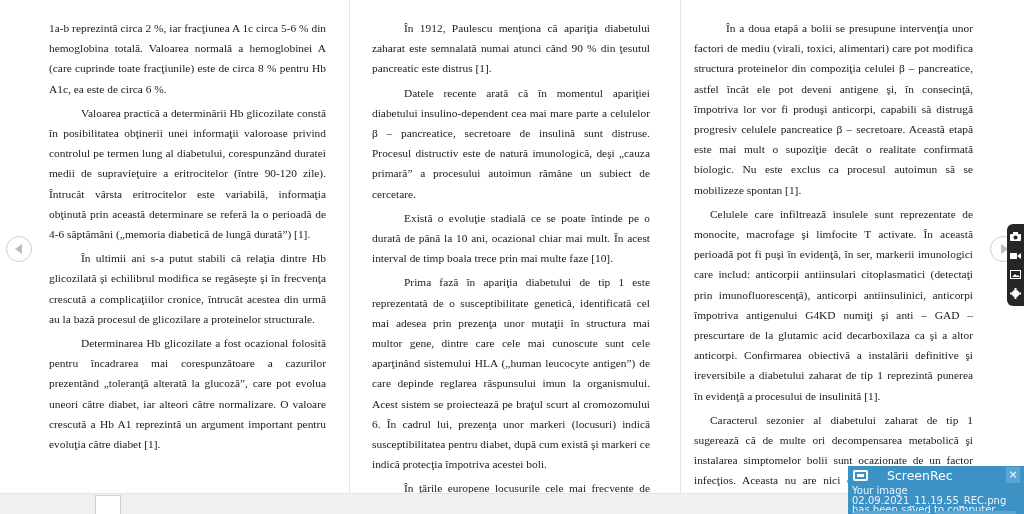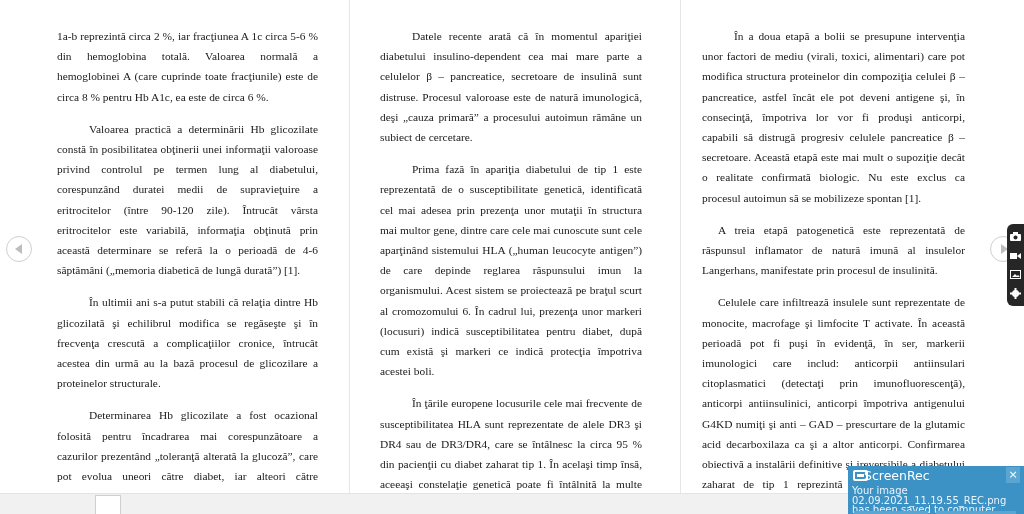--- a/index.html
+++ b/index.html
@@ -11,21 +11,21 @@
   }
   .viewer { position:absolute; left:0; top:0; width:1024px; height:493px; background:#fff; }
   .page-col {
     position:absolute; top:0; height:493px; overflow:hidden;
     font-size:11.4px; line-height:20.2px; text-align:justify;
   }
   .col1 { left:45px; width:285px; top:14px; }
   .col2 { left:368px; width:286px; top:14px; }
   .col3 { left:690px; width:287px; top:14px;font-family:Liberation Serif, serif; }
   .divider { position:absolute; top:0; height:493px; width:1px; background:#e6e6e6; }
-  .p { margin:12px; }
+  .p { margin:4px; }
   .indent { text-indent:32px; }
   .indent-s { text-indent:16px; }
   .nav-btn {
     position:absolute; width:26px; height:26px; border-radius:50%;
     border:1.5px solid #cfcfcf; background:rgba(255,255,255,0.9);
     display:flex; align-items:center; justify-content:center; box-sizing:border-box;
   }
   .nav-prev { left:6px; top:236px; }
   .nav-next { left:990px; top:236px; }
   .tri-left { width:0; height:0; border-top:5px solid transparent; border-bottom:5px solid transparent; border-right:7px solid #bdbdbd; margin-right:2px; }
@@ -36,21 +36,21 @@
     position:absolute; left:1007px; top:224px; width:17px; height:82px;
     background:#262626; border-radius:6px 0 0 6px;
     display:flex; flex-direction:column; align-items:center; justify-content:space-around; padding:3px 0; box-sizing:border-box;
   }
   .sr-toolbar .ic { width:12px; height:11px; display:flex; align-items:center; justify-content:center; }
   .popup {
     position:absolute; left:848px; top:466px; width:176px; height:48px;
     background:#3d92c5; color:#fff;
     font-family:"DejaVu Sans", sans-serif;
   }
-  .popup-title { position:absolute; left:16px; top:2px; font-size:12.5px; color:#fff; }
+  .popup-title { position:absolute; left:39px; top:2px; font-size:12.5px; color:#fff; }
   .popup-logo { position:absolute; left:5px; top:4px; width:15px; height:11px; border:2px solid #fff; border-radius:2px; box-sizing:border-box; }
   .popup-logo:after { content:""; position:absolute; left:2px; top:2px; width:7px; height:3px; background:#fff; }
   .popup-close { position:absolute; right:4px; top:1px; width:14px; height:16px; background:#5aa6d3; color:#fff; font-size:11px; text-align:center; line-height:16px; }
   .popup-msg { position:absolute; left:4px; top:20px; width:170px; font-size:10px; line-height:9.5px; color:#e9f4fb; }
   .popup-btn { position:absolute; top:45px; height:3px; background:#5aa6d3; }
   .pb1 { left:6px; width:74px; }
   .pb2 { left:88px; width:80px; }
 </style>
 </head>
 <body>
@@ -59,29 +59,30 @@
   <div class="page-col col1">
     <p class="p">1a-b reprezintă circa 2 %, iar fracţiunea A 1c circa 5-6 % din hemoglobina totală. Valoarea normală a hemoglobinei A (care cuprinde toate fracţiunile) este de circa 8 % pentru Hb A1c, ea este de circa 6 %.</p>
     <p class="p indent">Valoarea practică a determinării Hb glicozilate constă în posibilitatea obţinerii unei informaţii valoroase privind controlul pe termen lung al diabetului, corespunzând duratei medii de supravieţuire a eritrocitelor (între 90-120 zile). Întrucât vârsta eritrocitelor este variabilă, informaţia obţinută prin această determinare se referă la o perioadă de 4-6 săptămâni („memoria diabetică de lungă durată”) [1].</p>
     <p class="p indent">În ultimii ani s-a putut stabili că relaţia dintre Hb glicozilată şi echilibrul modifica se regăseşte şi în frecvenţa crescută a complicaţiilor cronice, întrucât acestea din urmă au la bază procesul de glicozilare a proteinelor structurale.</p>
     <p class="p indent">Determinarea Hb glicozilate a fost ocazional folosită pentru încadrarea mai corespunzătoare a cazurilor prezentând „toleranţă alterată la glucoză”, care pot evolua uneori către diabet, iar alteori către normalizare. O valoare crescută a Hb A1 reprezintă un argument important pentru evoluţia către diabet [1].</p>
 
   </div>
   <div class="divider" style="left:349px"></div>
 
   <div class="page-col col2">
-    <p class="p indent">Datele recente arată că în momentul apariţiei diabetului insulino-dependent cea mai mare parte a celulelor β – pancreatice, secretoare de insulină sunt distruse. Procesul valoroase este de natură imunologică, deşi „cauza primară” a procesului autoimun rămâne un subiect de cercetare.</p>
+    <p class="p indent">În 1912, Paulescu menţiona că apariţia diabetului zaharat este semnalată numai atunci când 90 % din ţesutul pancreatic este distrus [1].</p>
+    <p class="p indent">Datele recente arată că în momentul apariţiei diabetului insulino-dependent cea mai mare parte a celulelor β – pancreatice, secretoare de insulină sunt distruse. Procesul distructiv este de natură imunologică, deşi „cauza primară” a procesului autoimun rămâne un subiect de cercetare.</p>
+    <p class="p indent">Există o evoluţie stadială ce se poate întinde pe o durată de până la 10 ani, ocazional chiar mai mult. În acest interval de timp boala trece prin mai multe faze [10].</p>
     <p class="p indent">Prima fază în apariţia diabetului de tip 1 este reprezentată de o susceptibilitate genetică, identificată cel mai adesea prin prezenţa unor mutaţii în structura mai multor gene, dintre care cele mai cunoscute sunt cele aparţinând sistemului HLA („human leucocyte antigen”) de care depinde reglarea răspunsului imun la organismului. Acest sistem se proiectează pe braţul scurt al cromozomului 6. În cadrul lui, prezenţa unor markeri (locusuri) indică susceptibilitatea pentru diabet, după cum există şi markeri ce indică protecţia împotriva acestei boli.</p>
     <p class="p indent">În ţările europene locusurile cele mai frecvente de susceptibilitatea HLA sunt reprezentate de alele DR3 şi DR4 sau de DR3/DR4, care se întâlnesc la circa 95 % din pacienţii cu diabet zaharat tip 1. În acelaşi timp însă, aceeaşi constelaţie genetică poate fi întâlnită la multe persoane care nu vor face niciodată boala [11].</p>
   </div>
   <div class="divider" style="left:680px"></div>
 
   <div class="page-col col3">
     <p class="p indent">În a doua etapă a bolii se presupune intervenţia unor factori de mediu (virali, toxici, alimentari) care pot modifica structura proteinelor din compoziţia celulei β – pancreatice, astfel încât ele pot deveni antigene şi, în consecinţă, împotriva lor vor fi produşi anticorpi, capabili să distrugă progresiv celulele pancreatice β – secretoare. Această etapă este mai mult o supoziţie decât o realitate confirmată biologic. Nu este exclus ca procesul autoimun să se mobilizeze spontan [1].</p>
-    <p class="p indent-s">A treia etapă patogenetică este reprezentată de răspunsul inflamator de natură imună al insulelor Langerhans, manifestate prin procesul de insulinită.</p>
     <p class="p indent-s">Celulele care infiltrează insulele sunt reprezentate de monocite, macrofage şi limfocite T activate. În această perioadă pot fi puşi în evidenţă, în ser, markerii imunologici care includ: anticorpii antiinsulari citoplasmatici (detectaţi prin imunofluorescenţă), anticorpi antiinsulinici, anticorpi împotriva antigenului G4KD numiţi şi anti – GAD – prescurtare de la glutamic acid decarboxilaza ca şi a altor anticorpi. Confirmarea obiectivă a instalării definitive şi ireversibile a diabetului zaharat de tip 1 reprezintă punerea în evidenţă a procesului de insulinită [1].</p>
     <p class="p indent-s">Caracterul sezonier al diabetului zaharat de tip 1 sugerează că de multe ori decompensarea metabolică şi instalarea simptomelor bolii sunt ocazionate de un factor infecţios. Aceasta nu are nici o legătură cu declanşarea procesului autoimun, care are loc cu multă vreme înainte, având o cauză încă necunoscută. Relaţia stabilită între apariţia diabetului de tip 1 şi unele infecţii virale (parotidită, rubeolă, mononucleoză infecţioasă, i</p>
   </div>
 </div>
 
 <div class="nav-btn nav-prev">
   <span class="tri-left"></span>
 </div>
 <div class="nav-btn nav-next">
   <span class="tri-right"></span>

